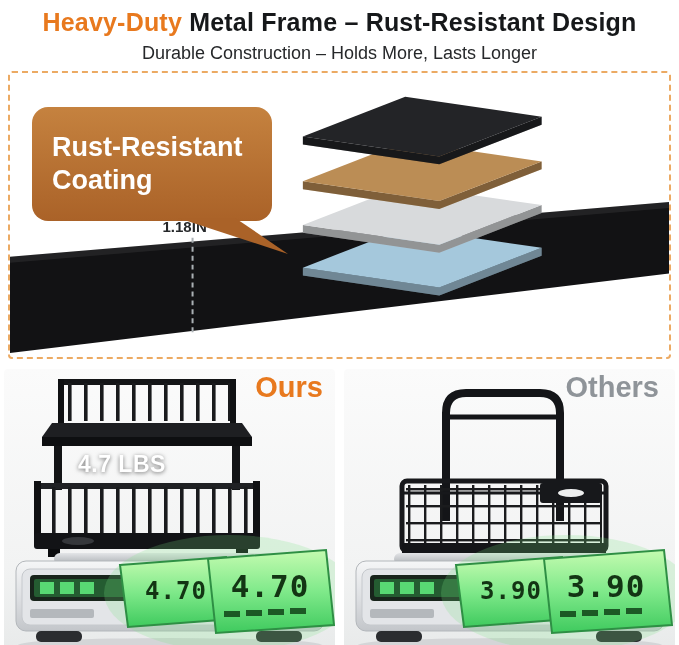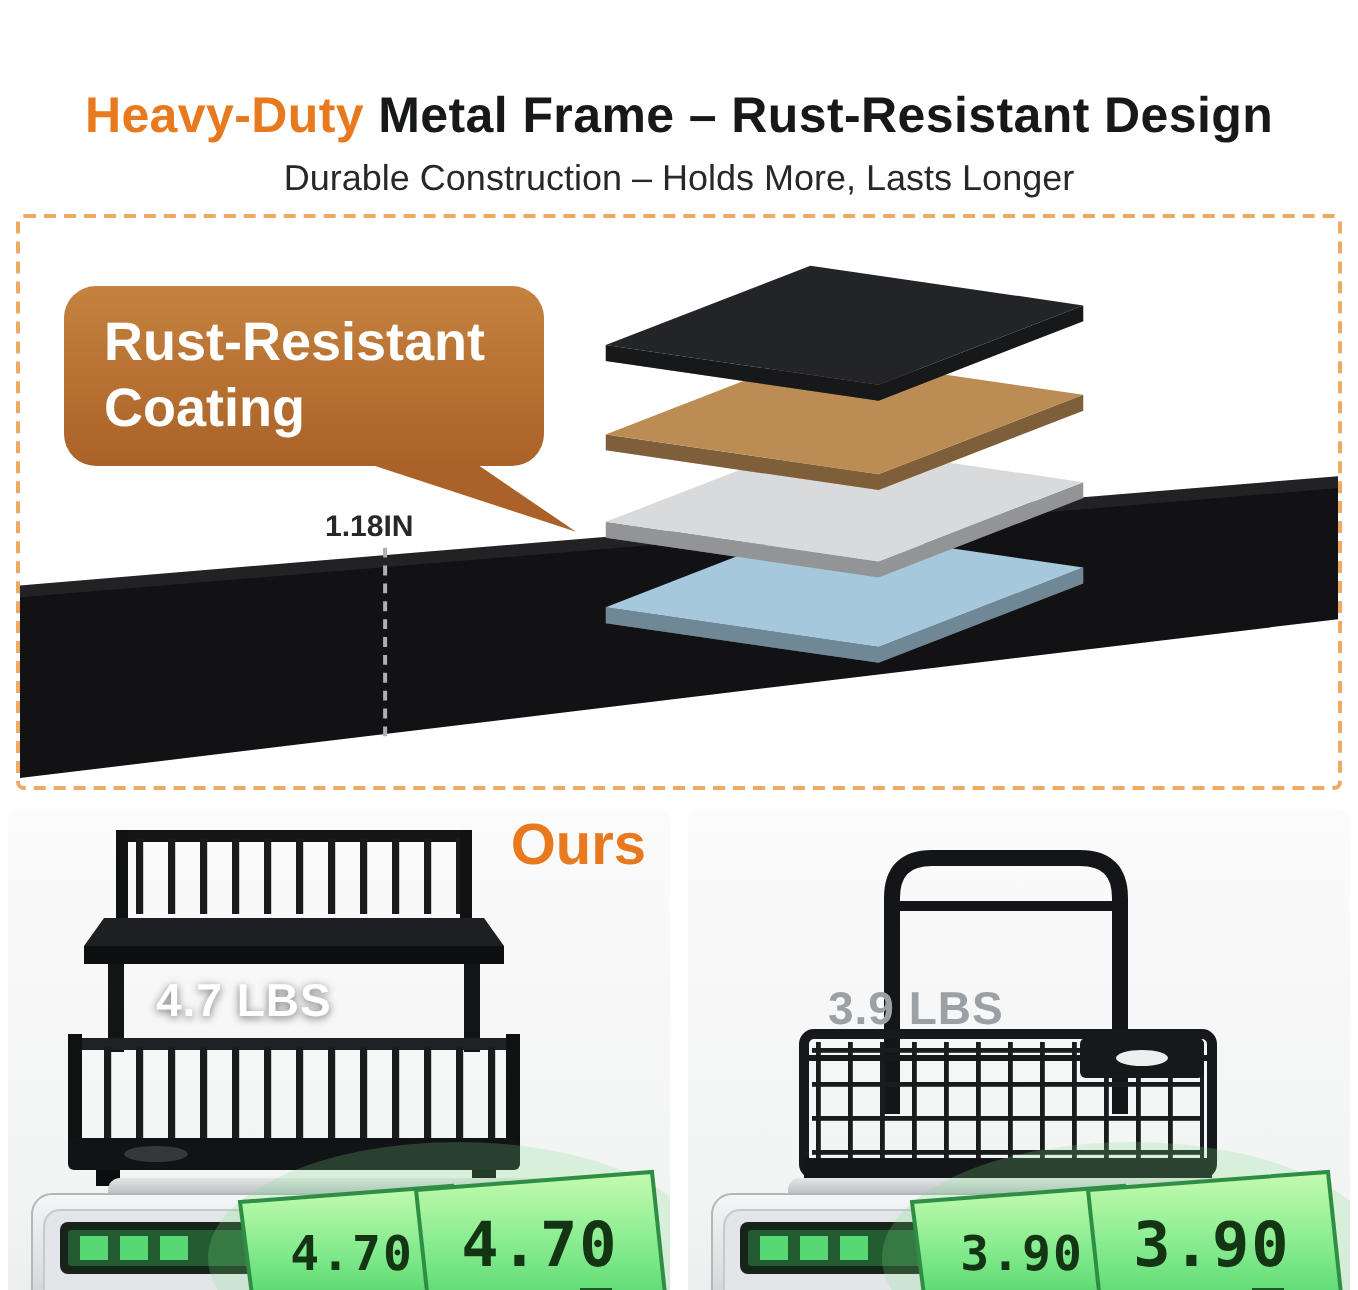--- a/index.html
+++ b/index.html
@@ -1,28 +1,28 @@
 <!DOCTYPE html>
 <html><head>
 <meta charset="utf-8">
 <style>
   *{box-sizing:border-box;}
   html,body{margin:0;padding:0;background:#ffffff;}
   body{font-family:"Liberation Sans",sans-serif;}
   .page{position:relative;width:679px;height:645px;background:#fff;overflow:hidden;}
 
   
-  .title{text-align:center;font-size:25px;font-weight:800;padding-top:8px;color:#16181a;letter-spacing:.2px;margin-top:36px;}
+  .title{text-align:center;font-size:25px;font-weight:800;padding-top:8px;color:#16181a;letter-spacing:.2px;}
   .title .hl{color:#e8791e;}
   .subtitle{text-align:center;font-size:18px;color:#26282a;margin-top:6px;}
 
   
   .coat-box{position:relative;margin:7px 8px 0;height:288px;border:2px dashed #ecaa63;border-radius:4px;background:#fff;}
   .diagram{position:absolute;inset:0;width:100%;height:100%;}
-  .callout{position:absolute;left:22px;top:34px;width:240px;padding:12px 20px;border-radius:16px;
+  .callout{position:absolute;left:22px;top:34px;width:240px;padding:24px 20px;border-radius:16px;
            background:linear-gradient(180deg,#c5823f,#aa6228);color:#fff;font-size:27px;font-weight:bold;
            line-height:1.22;z-index:2;}
   .callout::after{content:"";position:absolute;left:146px;bottom:-33px;width:110px;height:36px;
            background:#aa6228;clip-path:polygon(0 0,52% 0,100% 100%);}
   .t-measure{font:bold 15px "Liberation Sans",sans-serif;fill:#26282a;}
 
   
   .compare{display:flex;gap:9px;padding:0 4px;margin-top:10px;}
   .panel{position:relative;width:331px;height:283px;margin:0;border-radius:4px;overflow:hidden;
          background:linear-gradient(180deg,#fbfbfb 0%,#f2f3f3 70%,#e8eaea 100%);}
@@ -203,17 +203,17 @@
           <polygon points="112,196 218,188 225,250 120,258" fill="url(#gLcd)" stroke="#2e8f44" stroke-width="2"></polygon>
           <text class="lcd-sm" x="167" y="230" text-anchor="middle">3.90</text>
           <polygon points="200,190 320,181 328,256 208,264" fill="url(#gLcd)" stroke="#2e8f44" stroke-width="2"></polygon>
           <text class="lcd-lg" x="262" y="228" text-anchor="middle">3.90</text>
           <rect x="216" y="242" width="16" height="6" fill="#114218" opacity="0.85"></rect>
           <rect x="238" y="241" width="16" height="6" fill="#114218" opacity="0.85"></rect>
           <rect x="260" y="240" width="16" height="6" fill="#114218" opacity="0.85"></rect>
           <rect x="282" y="239" width="16" height="6" fill="#114218" opacity="0.85"></rect>
         </g>
       </svg>
-      <div class="weight w-others">3.9 LBS</div>
+      <div class="plabel others">Others</div>
     </figure>
 
   </div>
 </div>
 
 </body></html>

